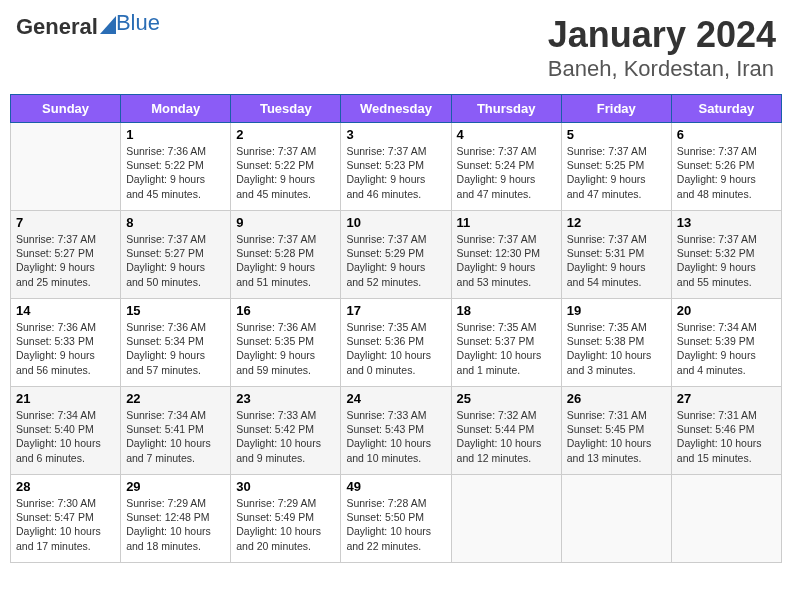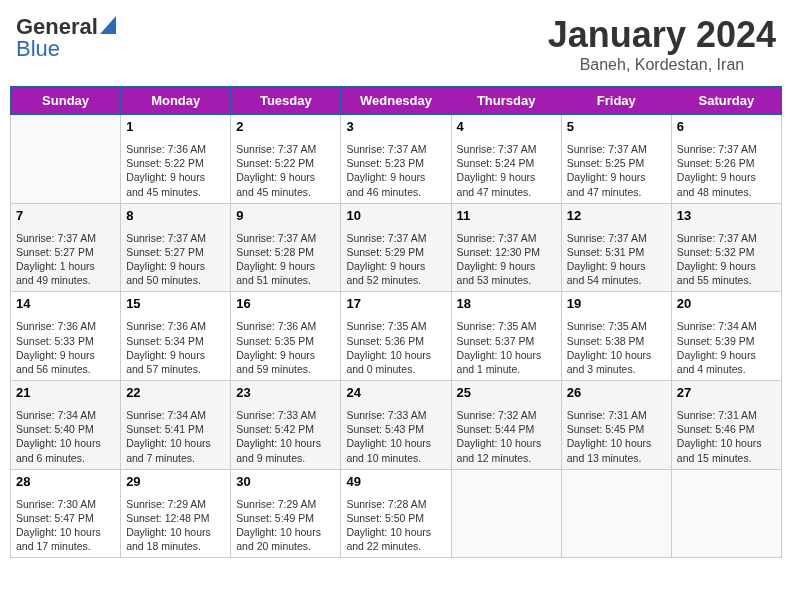--- a/index.html
+++ b/index.html
@@ -12,47 +12,46 @@
     }
     .header {
       display: flex;
       justify-content: space-between;
       align-items: flex-start;
       margin-bottom: 8px;
       padding: 4px 6px;
     }
     .logo {
       display: flex;
-      flex-direction: column;
       align-items: flex-start;
       text-align: center;
     }
     .logo-line1 {
       display: flex;
       align-items: center;
     }
     .title-block {
-      text-align: center;
+      text-align: left;
     }
     .month-title {
       font-size: 36px;
       font-weight: bold;
       color: #333;
     }
     .location-title {
-      font-size: 16px;
+      font-size: 22px;
       color: #555;
     }
     .calendar {
       width: 100%;
       border-collapse: collapse;
       font-size: 11px;
     }
     .calendar th {
-      background: #a21caf;
+      background: #8b5cf6;
       color: #fff;
       text-align: center;
       padding: 6px 4px;
       font-size: 13px;
       font-weight: bold;
       border: 1px solid #1a5fa8;
     }
     .calendar td {
       border: 1px solid #ccc;
       vertical-align: top;
@@ -63,21 +62,20 @@
     }
     .day-num {
       font-weight: bold;
       font-size: 13px;
       margin-bottom: 2px;
     }
     .day-detail {
       font-size: 10.5px;
       color: #333;
       line-height: 1.35;
-      margin-top: 8px;
     }
     .row-shade {
       background: #f5f5f5;
     }
     .row-white {
       background: #fff;
     }
     .empty-cell {
       background: #f9f9f9;
     }
@@ -166,21 +164,21 @@
             <div>Daylight: 9 hours and 48 minutes.</div>
           </div>
         </td>
       </tr>
       <tr class="row-shade">
         <td>
           <div class="day-num">7</div>
           <div class="day-detail">
             <div>Sunrise: 7:37 AM</div>
             <div>Sunset: 5:27 PM</div>
-            <div>Daylight: 1 hours and 49 minutes.</div>
+            <div>Daylight: 9 hours and 25 minutes.</div>
           </div>
         </td>
         <td>
           <div class="day-num">8</div>
           <div class="day-detail">
             <div>Sunrise: 7:37 AM</div>
             <div>Sunset: 5:27 PM</div>
             <div>Daylight: 9 hours and 50 minutes.</div>
           </div>
         </td>

